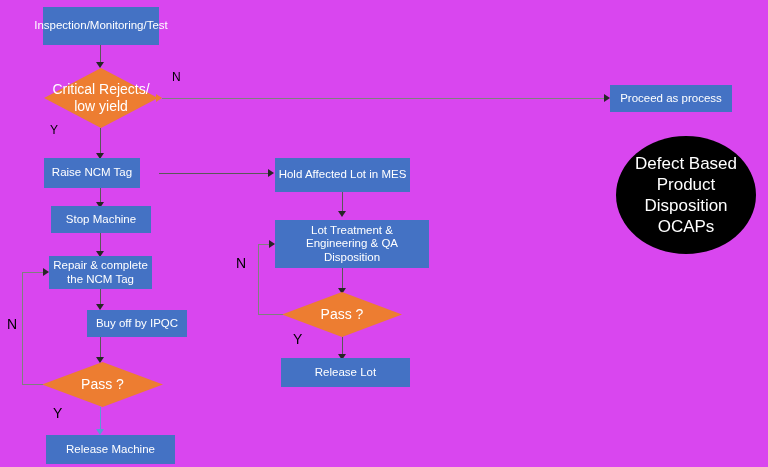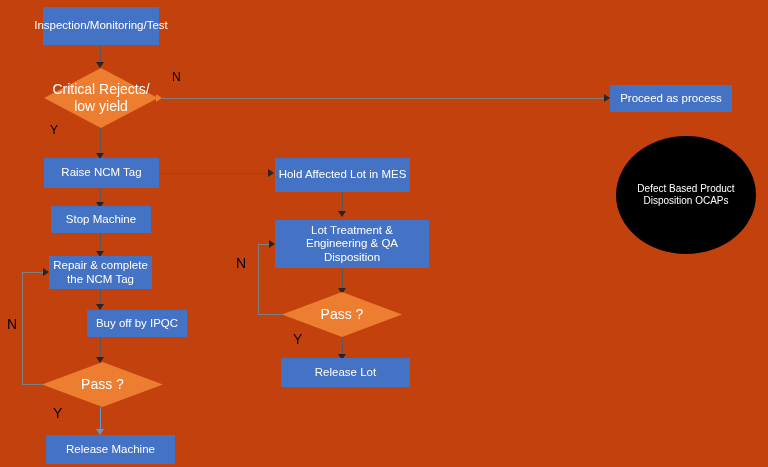--- a/index.html
+++ b/index.html
@@ -8,21 +8,21 @@
     padding: 0;
     background: #ffffff;
   }
   body {
     font-family: "Liberation Sans", sans-serif;
   }
   #canvas {
     position: relative;
     width: 768px;
     height: 467px;
-    background: #c2410c;
+    background: #d946ef;
     overflow: hidden;
   }
   
   .node {
     position: absolute;
     box-sizing: border-box;
     display: flex;
     align-items: center;
     justify-content: center;
     text-align: center;
@@ -59,21 +59,21 @@
   
   .circle {
     position: absolute;
     border-radius: 50%;
     background: #000000;
     color: #ffffff;
     display: flex;
     align-items: center;
     justify-content: center;
     text-align: center;
-    font-size: 10px;
+    font-size: 17px;
     line-height: 1.25;
     user-select: none;
   }
   
   .conn {
     position: absolute;
     background: #595959;
   }
   .conn.v { width: 1px; }
   .conn.h { height: 1px; }
@@ -129,21 +129,21 @@
 
   <div class="arrow-right orange" style="left:156px; top:94px;"></div>
   <div class="conn h gray" style="left:162px; top:98px; width:446px;"></div>
   <div class="arrow-right" style="left:604px; top:94px;"></div>
   <div class="edge-label" style="left:172px; top:70px;">N</div>
 
   <div class="conn v" style="left:100px; top:128px; height:28px;"></div>
   <div class="arrow-down" style="left:96px; top:153px;"></div>
   <div class="edge-label" style="left:50px; top:123px;">Y</div>
 
-  <div class="node box" style="left:44px; top:158px; width:115px; height:30px;">Raise NCM Tag</div>
+  <div class="node box" style="left:44px; top:158px; width:96px; height:30px;">Raise NCM Tag</div>
 
   <div class="conn h" style="left:159px; top:173px; width:110px;"></div>
   <div class="arrow-right" style="left:268px; top:169px;"></div>
 
   <div class="conn v" style="left:100px; top:188px; height:16px;"></div>
   <div class="arrow-down" style="left:96px; top:202px;"></div>
 
   <div class="node box" style="left:51px; top:206px; width:100px; height:27px;">Stop Machine</div>
 
   <div class="conn v" style="left:100px; top:233px; height:20px;"></div>

